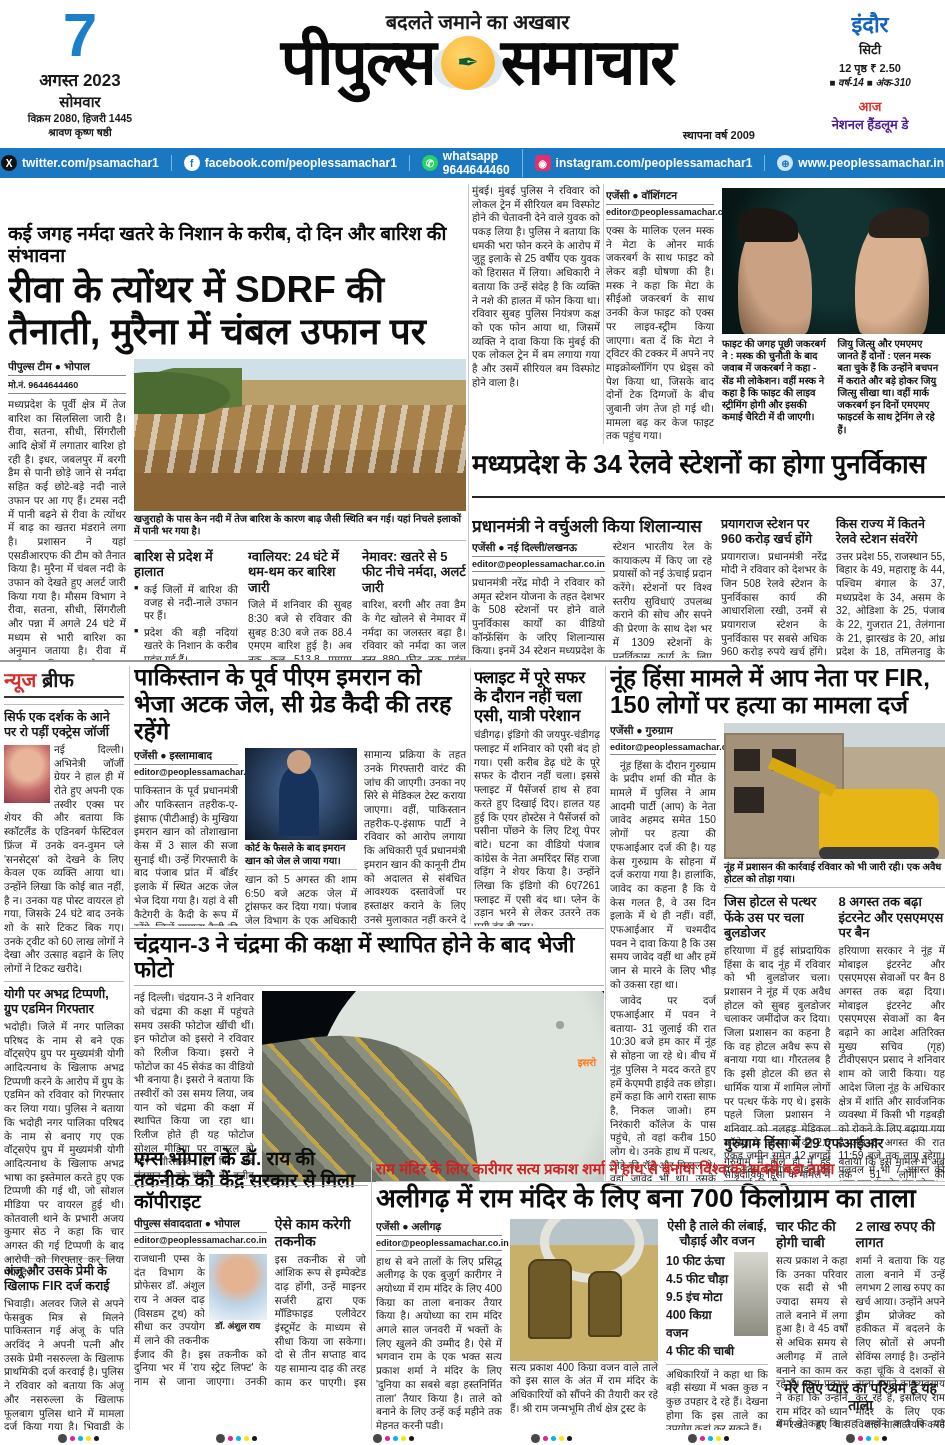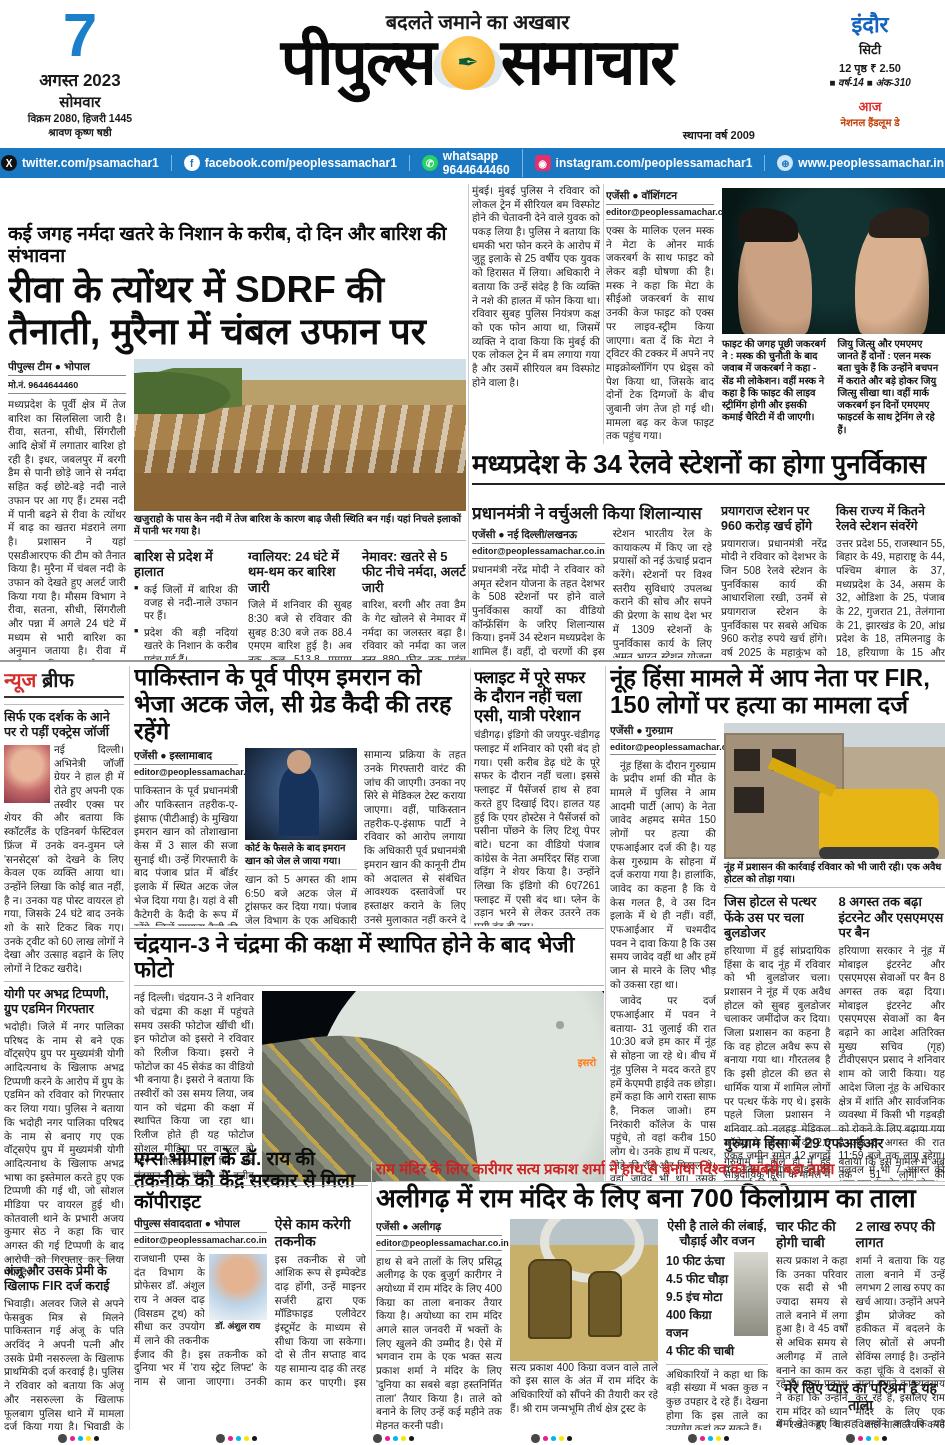--- a/index.html
+++ b/index.html
@@ -21,21 +21,21 @@
   .m-title{font-size:64px;font-weight:900;letter-spacing:-2px;color:#0a0a0a;line-height:1.05;}
   .m-logo{width:54px;height:54px;border-radius:50%;background:radial-gradient(circle at 40% 35%,#ffd76e,#f6a61c);display:inline-flex;align-items:center;justify-content:center;flex:0 0 auto;box-shadow:-14px 4px 0 -6px #dfe8ef,14px 4px 0 -6px #dfe8ef;}
   .m-logo .nib{font-size:26px;color:#0d5c38;}
   .m-since{position:absolute;right:40px;bottom:6px;font-size:11px;font-weight:bold;}
   .m-right{width:150px;text-align:center;padding-top:8px;}
   .m-city{font-size:22px;font-weight:900;color:#1565c0;}
   .m-ed{font-size:13px;font-weight:bold;margin-top:2px;}
   .m-pp{font-size:11px;font-weight:bold;margin-top:2px;}
   .m-vol{font-size:10px;font-weight:bold;font-style:italic;}
   .m-today{font-size:13px;font-weight:bold;color:#e03131;margin-top:8px;}
-  .m-event{font-size:10px;font-weight:bold;color:#c2410c;}
+  .m-event{font-size:13px;font-weight:bold;color:#4c1d95;}
   
   #socialbar{left:0;top:148px;width:945px;height:30px;background:#1a78c2;display:flex;align-items:center;justify-content:center;gap:0;}
   .soc-item{display:flex;align-items:center;gap:5px;color:#fff;font-size:12px;font-weight:bold;padding:0 12px;border-right:1px solid #7db6e0;}
   .soc-item:last-child{border-right:none;}
   .soc-ic{width:16px;height:16px;border-radius:50%;display:inline-flex;align-items:center;justify-content:center;font-size:10px;font-weight:bold;flex:0 0 auto;}
   .ic-x{background:#111;color:#fff;}
   .ic-f{background:#fff;color:#1a78c2;}
   .ic-w{background:#25d366;color:#fff;}
   .ic-i{background:#e1306c;color:#fff;border-radius:4px;}
   .ic-g{background:#cfe6f7;color:#1a78c2;}
@@ -70,21 +70,21 @@
   .cage-grid{display:grid;grid-template-columns:108px 1fr;gap:8px;margin-top:4px;}
   .cageimg{height:146px;background:radial-gradient(circle at 50% 40%,#123332 0 40%,#071716 75%);}
   .head{position:absolute;bottom:0;width:74px;height:120px;}
   .head-l{left:16px;background:radial-gradient(ellipse at 70% 30%,#caa183 0 60%,#8a6a50 90%);border-radius:46% 54% 10% 10%/60% 62% 30% 30%;}
   .head-l::before{content:"";position:absolute;left:0;top:-6px;width:60px;height:34px;background:#1d1713;border-radius:50% 80% 20% 20%;}
   .head-r{right:16px;background:radial-gradient(ellipse at 30% 30%,#d9b090 0 60%,#97765a 90%);border-radius:54% 46% 10% 10%/62% 60% 30% 30%;}
   .head-r::before{content:"";position:absolute;right:0;top:-6px;width:60px;height:30px;background:#2a211a;border-radius:80% 50% 20% 20%;}
   .cage-caps{display:grid;grid-template-columns:1fr 1fr;gap:8px;margin-top:4px;}
   
   #blk-railway{left:472px;top:450px;width:473px;height:208px;}
-  #blk-railway .headline{font-size:26px;border-bottom:2px solid #222;padding-bottom:3px;}
+  #blk-railway .headline{font-size:26px;border-bottom:2px solid #222;padding-bottom:16px;}
   .rail-grid{display:grid;grid-template-columns:240px 106px 1fr;gap:9px;margin-top:19px;}
   .rail-left-cols{display:grid;grid-template-columns:1fr 1fr;gap:8px;margin-top:3px;}
   .rail-sub .subhead{font-size:12.5px;}
   .rail-grid .subhead.big{font-size:17px;}
   
   #blk-brief{left:4px;top:666px;width:120px;height:764px;}
   .brief-title{font-size:20px;font-weight:900;border-bottom:2px solid #333;padding-bottom:3px;margin-bottom:5px;}
   .brief-title .red{color:#d32f2f;}
   .brief-h{font-size:12.5px;font-weight:800;line-height:1.2;margin:6px 0 3px 0;border-top:1px solid #bbb;padding-top:5px;}
   .brief-h:first-of-type{border-top:none;}

